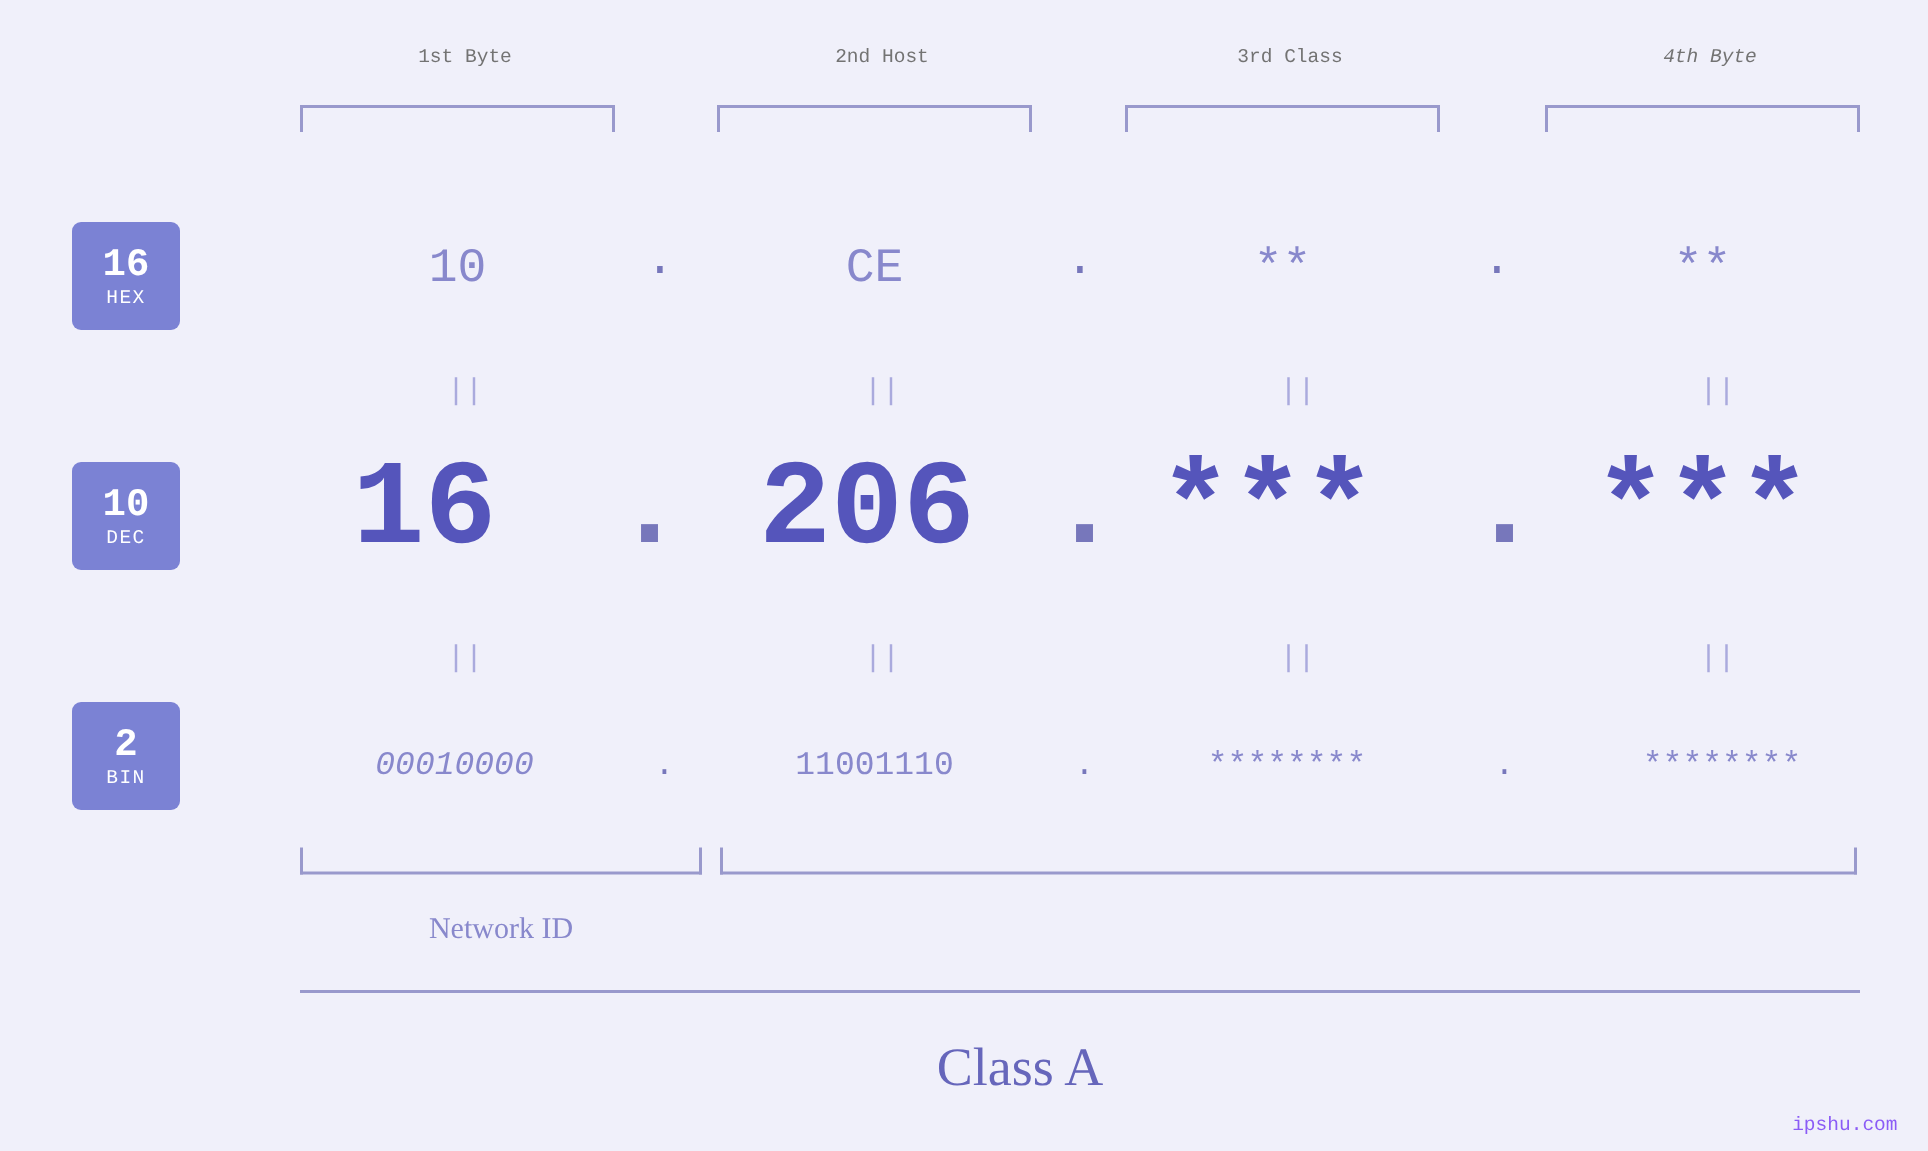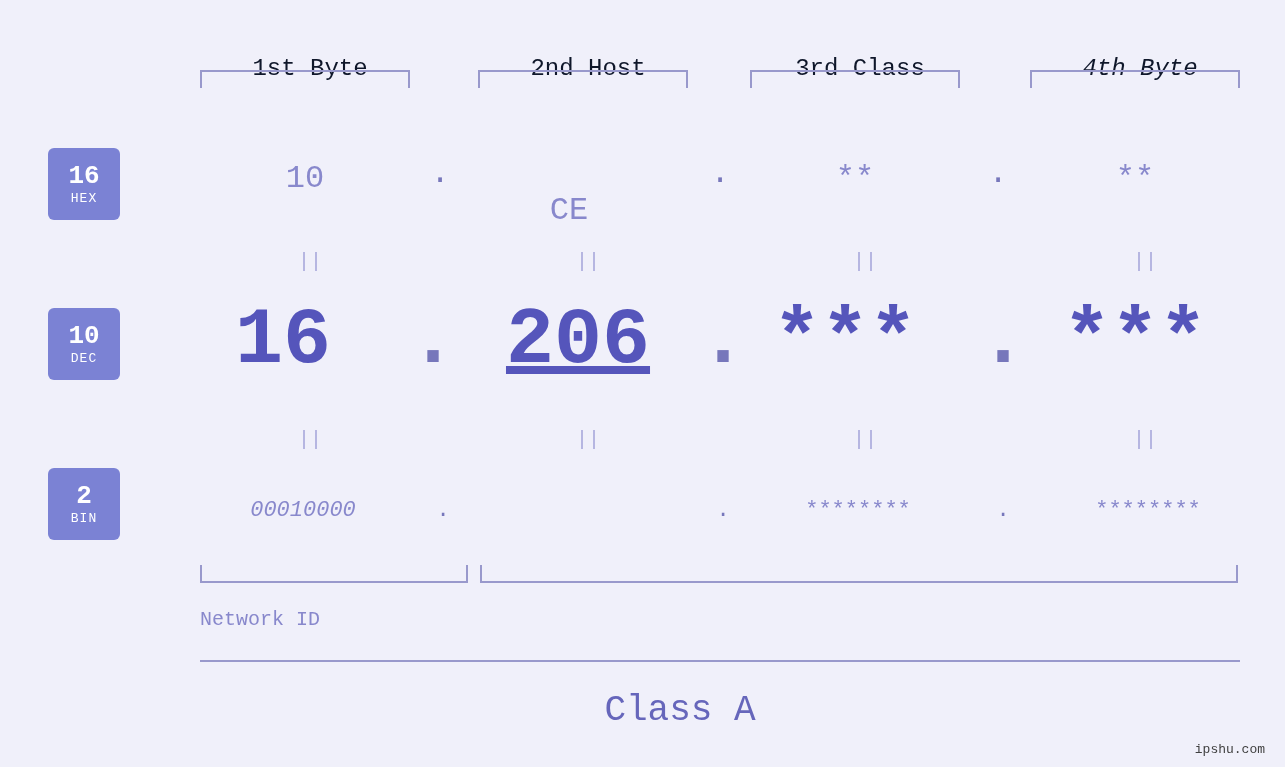--- a/index.html
+++ b/index.html
@@ -44,25 +44,24 @@
     .badge-label {
       font-size: 13px;
       font-weight: normal;
       letter-spacing: 1px;
       margin-top: 2px;
     }
 
     
     .byte-header {
       position: absolute;
-      color: #0f172a;
-      font-family: 'Courier New', Courier, monospace;
-      font-size: 24px;
-      text-align: center;
-      margin-top: 25px;
+      color: #737373;
+      font-family: 'Courier New', Courier, monospace;
+      font-size: 13px;
+      text-align: center;
     }
 
     
     .bracket {
       position: absolute;
       border: 2px solid #9999cc;
       border-bottom: none;
     }
 
     
@@ -113,36 +112,36 @@
     
     .bottom-bracket {
       position: absolute;
       border: 2px solid #9999cc;
       border-top: none;
     }
 
     .id-label {
       position: absolute;
       color: #8888cc;
-      font-family: Liberation Mono, monospace;
+      font-family: Liberation Serif, serif;
       font-size: 20px;
-      text-align: left;
+      text-align: center;
     }
 
     .class-label {
       position: absolute;
       color: #6666bb;
-      font-family: Liberation Mono, monospace;
+      font-family: Liberation Serif, serif;
       font-size: 36px;
       text-align: center;
     }
 
     .watermark {
       position: absolute;
-      color: #404040;
+      color: #8b5cf6;
       font-family: 'Courier New', Courier, monospace;
       font-size: 13px;
       bottom: 10px;
       right: 20px;
     }
   </style>
 </head>
 <body>
 
 <div class="page-container">
@@ -164,48 +163,49 @@
   <div class="byte-header" style="top:30px; left:478px; width:220px;">2nd Host</div>
   <div class="byte-header" style="top:30px; left:750px; width:220px;">3rd Class</div>
   <div class="byte-header" style="top:30px; left:1030px; width:220px;font-style:italic;">4th Byte</div>
 
   <div class="bracket" style="top:70px; left:200px; width:210px; height:18px;"></div>
   <div class="bracket" style="top:70px; left:478px; width:210px; height:18px;"></div>
   <div class="bracket" style="top:70px; left:750px; width:210px; height:18px;"></div>
   <div class="bracket" style="top:70px; left:1030px; width:210px; height:18px;"></div>
 
   <div class="val-hex-small" style="top:160px; left:200px; width:210px;">10</div>
-  <div class="val-hex-small" style="top:160px; left:464px; width:210px;margin-top:32px;">CE</div>
+  <div class="val-hex-small" style="top:160px; left:478px; width:210px;">CE</div>
   <div class="val-hex-small" style="top:160px; left:750px; width:210px;">**</div>
   <div class="val-hex-small" style="top:160px; left:1030px; width:210px;">**</div>
 
   <div class="dot dot-hex" style="top:155px; left:420px; width:40px;">.</div>
   <div class="dot dot-hex" style="top:155px; left:700px; width:40px;">.</div>
   <div class="dot dot-hex" style="top:155px; left:978px; width:40px;">.</div>
 
   <div class="equal-sign" style="top:250px; left:285px; width:50px;">||</div>
   <div class="equal-sign" style="top:250px; left:563px; width:50px;">||</div>
   <div class="equal-sign" style="top:250px; left:840px; width:50px;">||</div>
   <div class="equal-sign" style="top:250px; left:1120px; width:50px;">||</div>
 
   <div class="val-dec-large" style="top:295px; left:168px; width:230px;">16</div>
-  <div class="val-dec-large" style="top:295px; left:448px; width:260px;text-decoration:underline;">206</div>
+  <div class="val-dec-large" style="top:295px; left:448px; width:260px;">206</div>
   <div class="val-dec-large" style="top:295px; left:720px; width:250px;">***</div>
   <div class="val-dec-large" style="top:295px; left:1010px; width:250px;">***</div>
 
   <div class="dot dot-dec" style="top:295px; left:408px; width:50px;">.</div>
   <div class="dot dot-dec" style="top:295px; left:698px; width:50px;">.</div>
   <div class="dot dot-dec" style="top:295px; left:978px; width:50px;">.</div>
 
   <div class="equal-sign" style="top:428px; left:285px; width:50px;">||</div>
   <div class="equal-sign" style="top:428px; left:563px; width:50px;">||</div>
   <div class="equal-sign" style="top:428px; left:840px; width:50px;">||</div>
   <div class="equal-sign" style="top:428px; left:1120px; width:50px;">||</div>
 
   <div class="val-bin-small" style="top:498px; left:178px; width:250px;font-style:italic;">00010000</div>
+  <div class="val-bin-small" style="top:498px; left:458px; width:250px;">11001110</div>
   <div class="val-bin-small" style="top:498px; left:728px; width:260px;">********</div>
   <div class="val-bin-small" style="top:498px; left:1018px; width:260px;">********</div>
 
   <div class="dot dot-bin" style="top:498px; left:428px; width:30px;">.</div>
   <div class="dot dot-bin" style="top:498px; left:708px; width:30px;">.</div>
   <div class="dot dot-bin" style="top:498px; left:988px; width:30px;">.</div>
 
   <div class="bottom-bracket" style="top:565px; left:200px; width:268px; height:18px;"></div>
 
   <div class="bottom-bracket" style="top:565px; left:480px; width:758px; height:18px;"></div>

